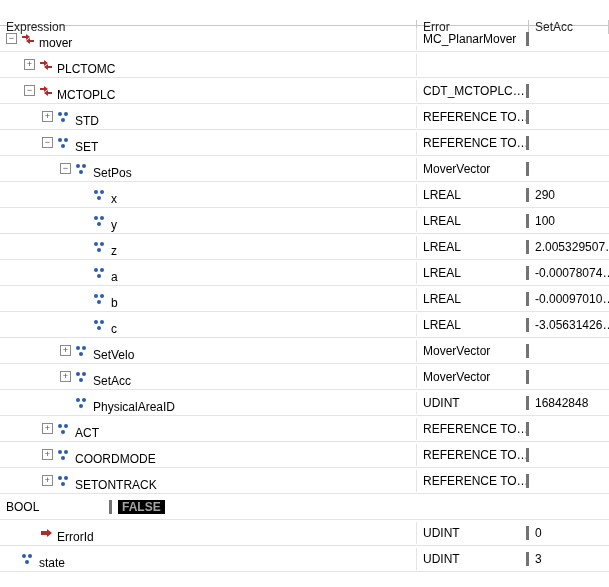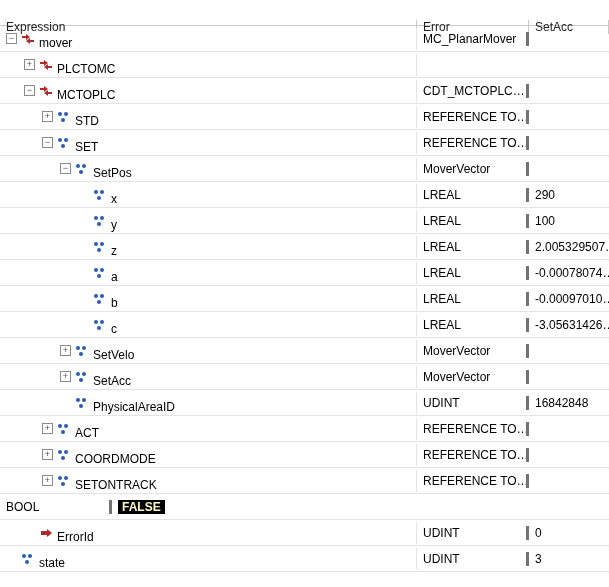--- a/index.html
+++ b/index.html
@@ -72,21 +72,21 @@
   .icon {
     width: 14px; height: 14px;
     display: inline-flex;
     align-items: center;
     justify-content: center;
     margin-right: 4px;
     flex: 0 0 auto;
   }
   .badge-false {
     background: #000;
-    color: #fef9c3;
+    color: #a3a3a3;
     padding: 1px 4px;
     font-weight: bold;
   }
   .label { color: #000; margin-top: 8px; }
 </style>
 </head>
 <body>
 
 <div class="grid">
   <div class="row hdr">

